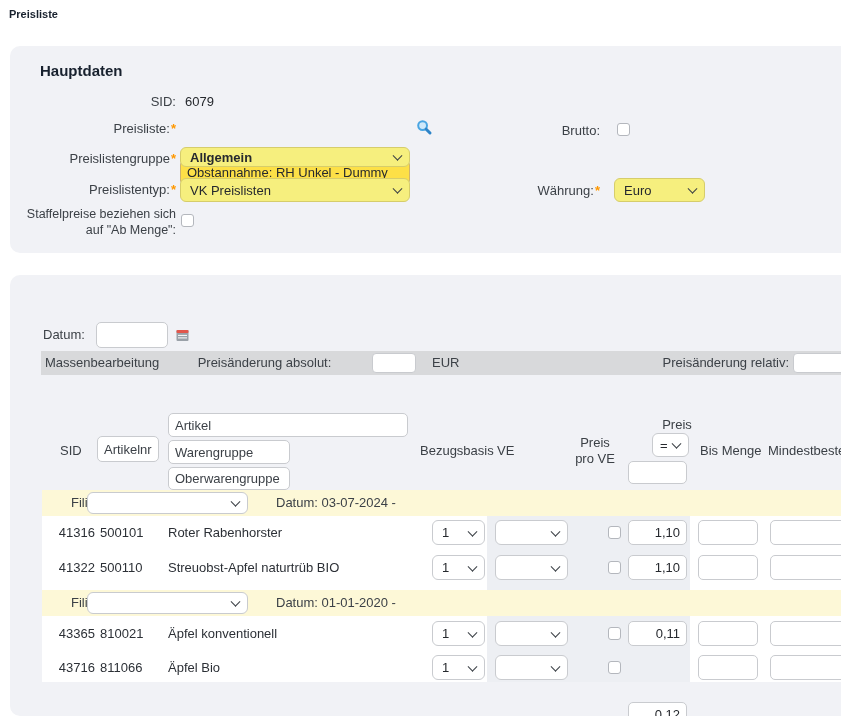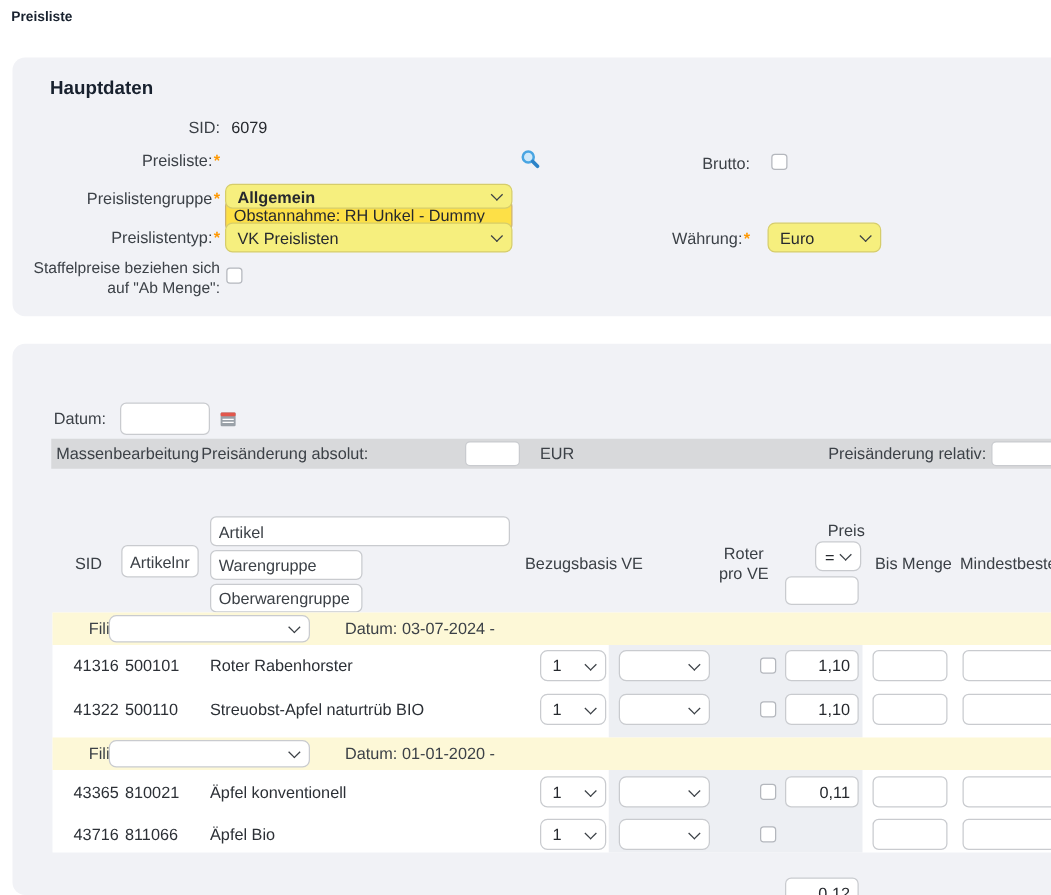--- a/index.html
+++ b/index.html
@@ -91,35 +91,35 @@
     <input class="inp" style="left: 86px; top: 47px; width: 72px; height: 26px;" value="">
     <svg class="icon" style="left:166px;top:54px;" width="13" height="13" viewBox="0 0 13 13">
       <rect x="0.5" y="1" width="12" height="11" rx="1" fill="#9aa1a8"></rect>
       <rect x="0.5" y="1" width="12" height="3" rx="1" fill="#e2574c"></rect>
       <line x1="2" y1="6.4" x2="11" y2="6.4" stroke="#fff" stroke-width="1"></line>
       <line x1="2" y1="8.9" x2="11" y2="8.9" stroke="#fff" stroke-width="1"></line>
     </svg>
 
     <div class="graybar">
       <div class="t" style="left:4px;">Massenbearbeitung</div>
-      <div class="t" style="left:120px;width:207px;text-align:left;">Preisänderung absolut:</div>
+      <div class="t" style="left:120px;width:207px;text-align:center;">Preisänderung absolut:</div>
       <input class="inp" style="left: 331px; top: 2px; width: 44px; height: 20px; border-radius: 4px;" value="">
       <div class="t" style="left:391px;">EUR</div>
       <div class="t" style="left:540px;width:208px;text-align:right;">Preisänderung relativ:</div>
       <input class="inp" style="left: 752px; top: 2px; width: 60px; height: 20px; border-radius: 4px;" value="">
     </div>
 
     <div class="hdr" style="left:50px;top:168px;">SID</div>
     <input class="inp" style="left: 87px; top: 161px; width: 62px; height: 26px;" placeholder="Artikelnr">
     <input class="inp" style="left: 158px; top: 138px; width: 240px; height: 24px;" placeholder="Artikel">
     <input class="inp" style="left: 158px; top: 165px; width: 122px; height: 24px;" placeholder="Warengruppe">
     <input class="inp" style="left: 158px; top: 192px; width: 122px; height: 23px;" placeholder="Oberwarengruppe">
     <div class="hdr" style="left:410px;top:168px;">Bezugsbasis</div>
     <div class="hdr" style="left:487px;top:168px;">VE</div>
-    <div class="hdr" style="left:561px;top:160px;width:48px;text-align:center;white-space:normal;line-height:1.2;">Roter pro VE</div>
+    <div class="hdr" style="left:561px;top:160px;width:48px;text-align:center;white-space:normal;line-height:1.2;">Preis pro VE</div>
     <div class="hdr" style="left:632px;top:142px;width:70px;text-align:center;">Preis</div>
     <div class="sel" style="left:642px;top:158px;width:37px;height:24px;padding-left:7px;">
       <span>=</span>
       <span class="chev"></span>
     </div>
     <input class="inp" style="left: 618px; top: 186px; width: 59px; height: 23px;">
     <div class="hdr" style="left:690px;top:168px;">Bis Menge</div>
     <div class="hdr" style="left:758px;top:168px;">Mindestbestellmenge</div>
 
     <div class="tbody"></div>

